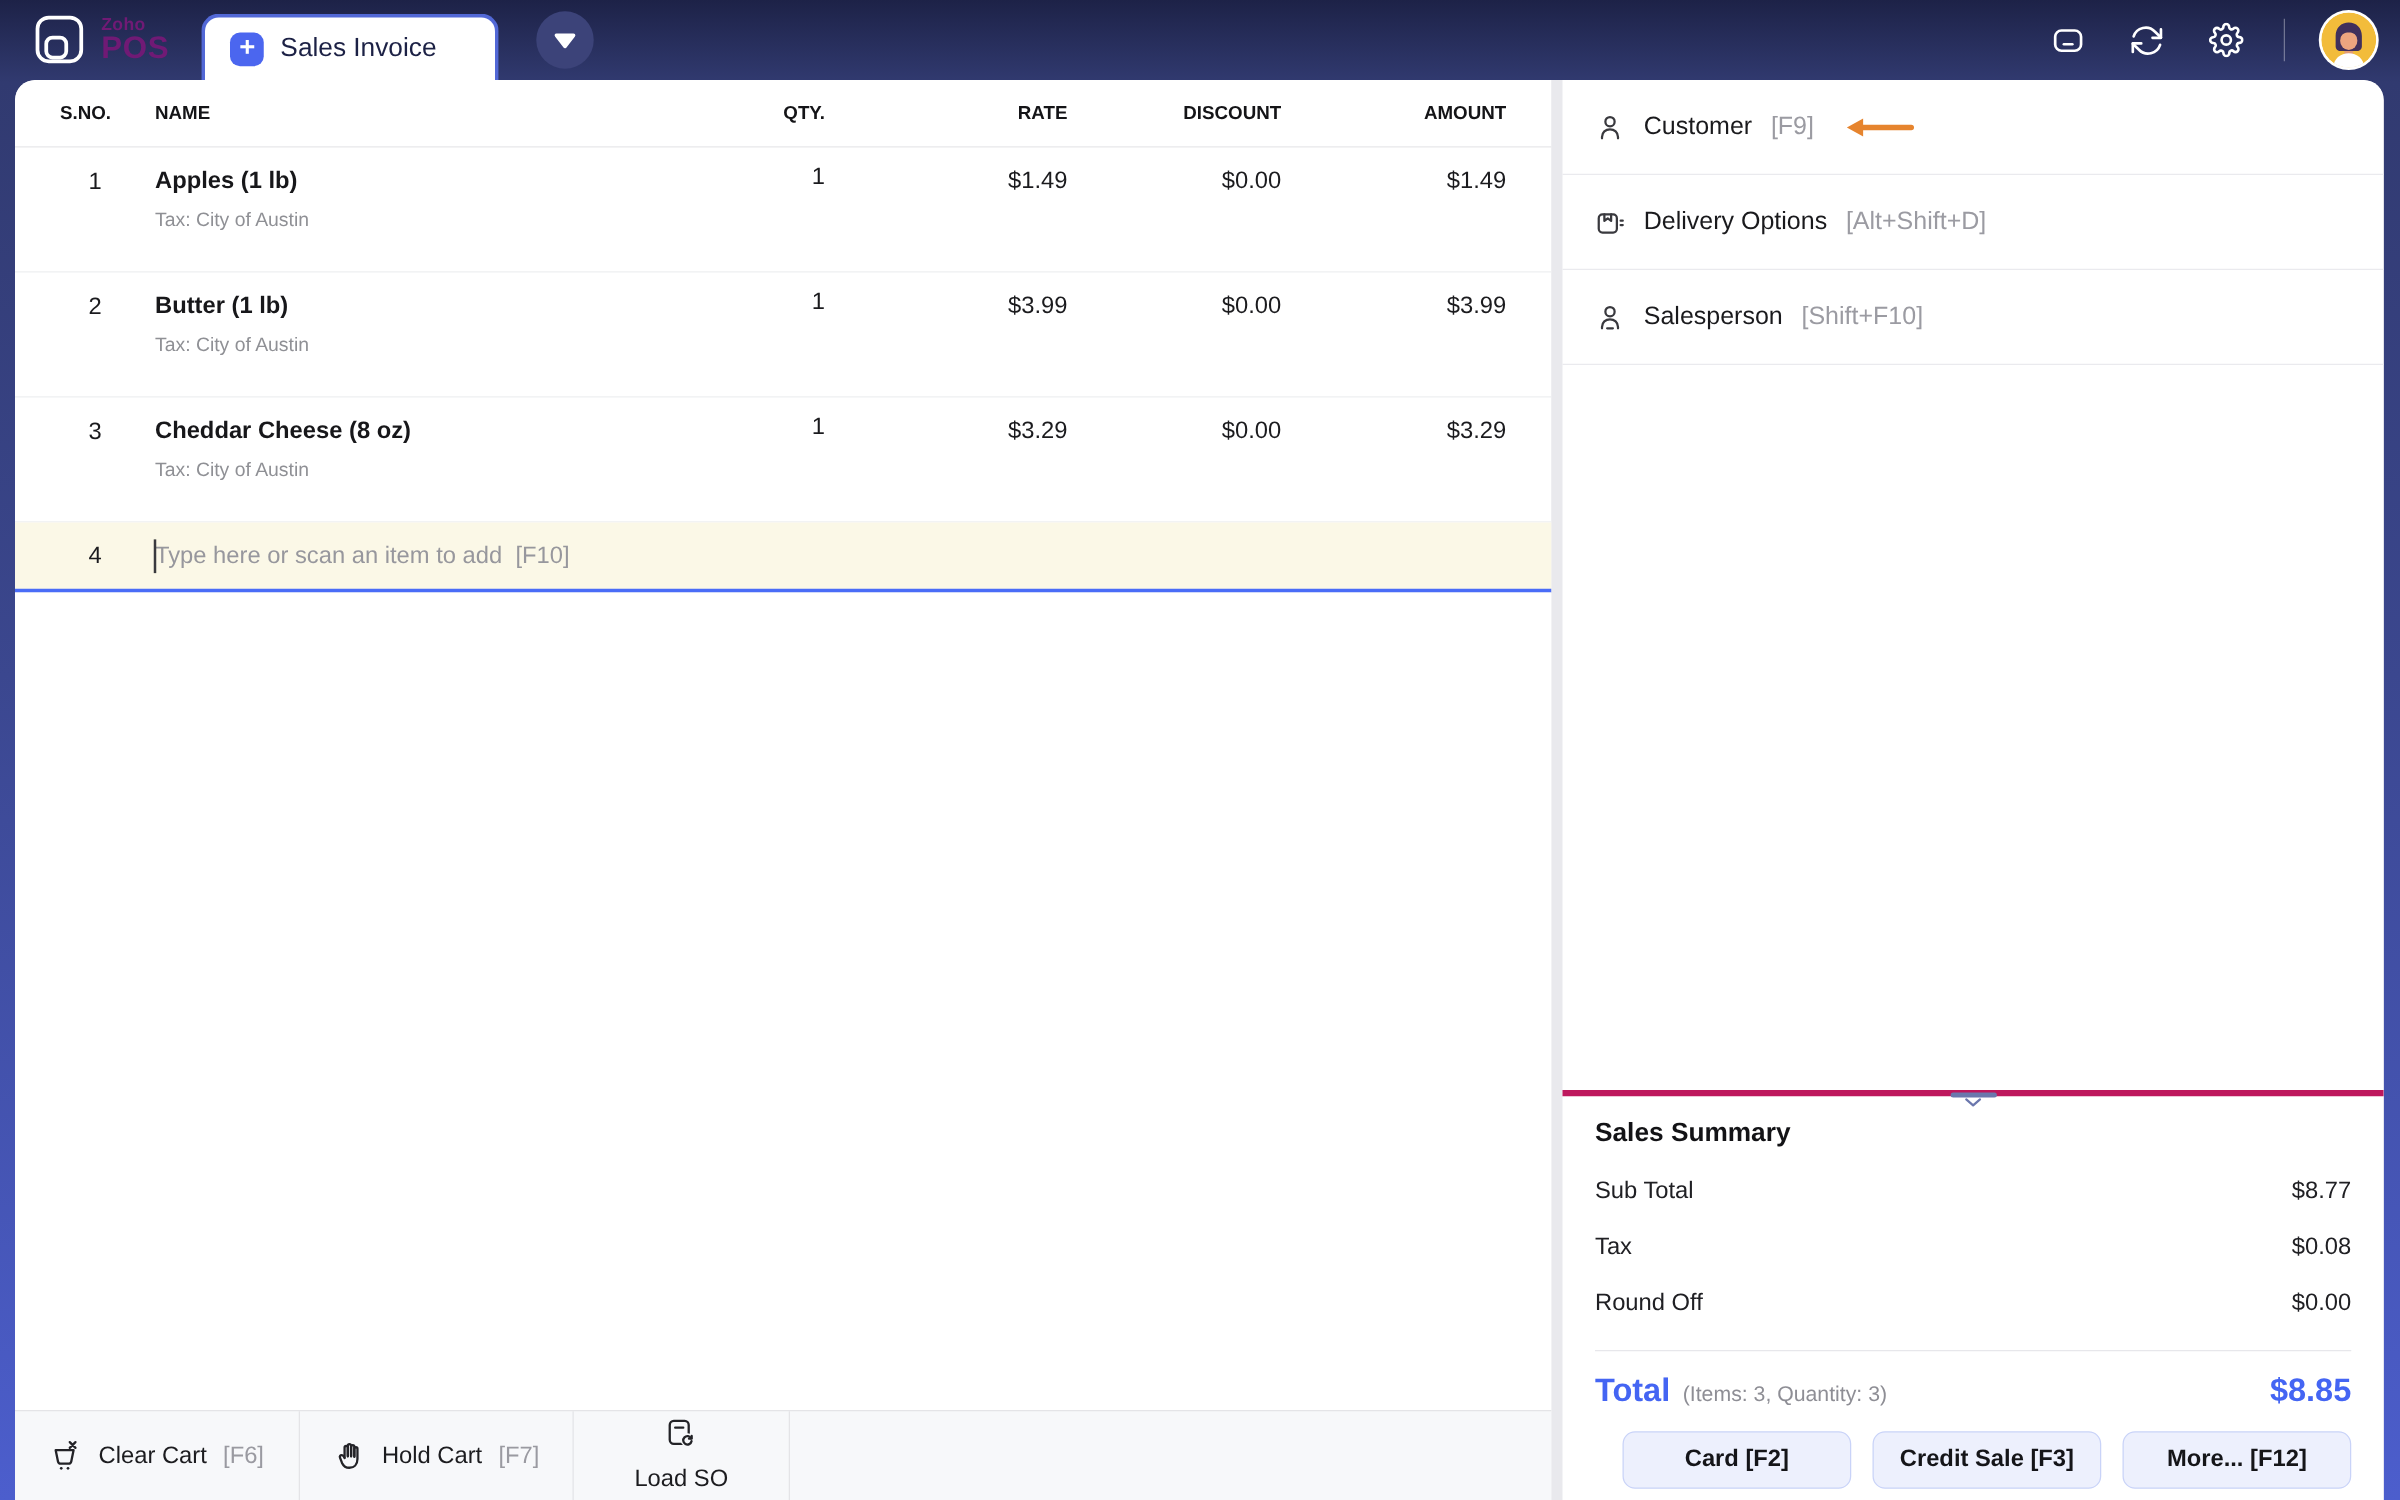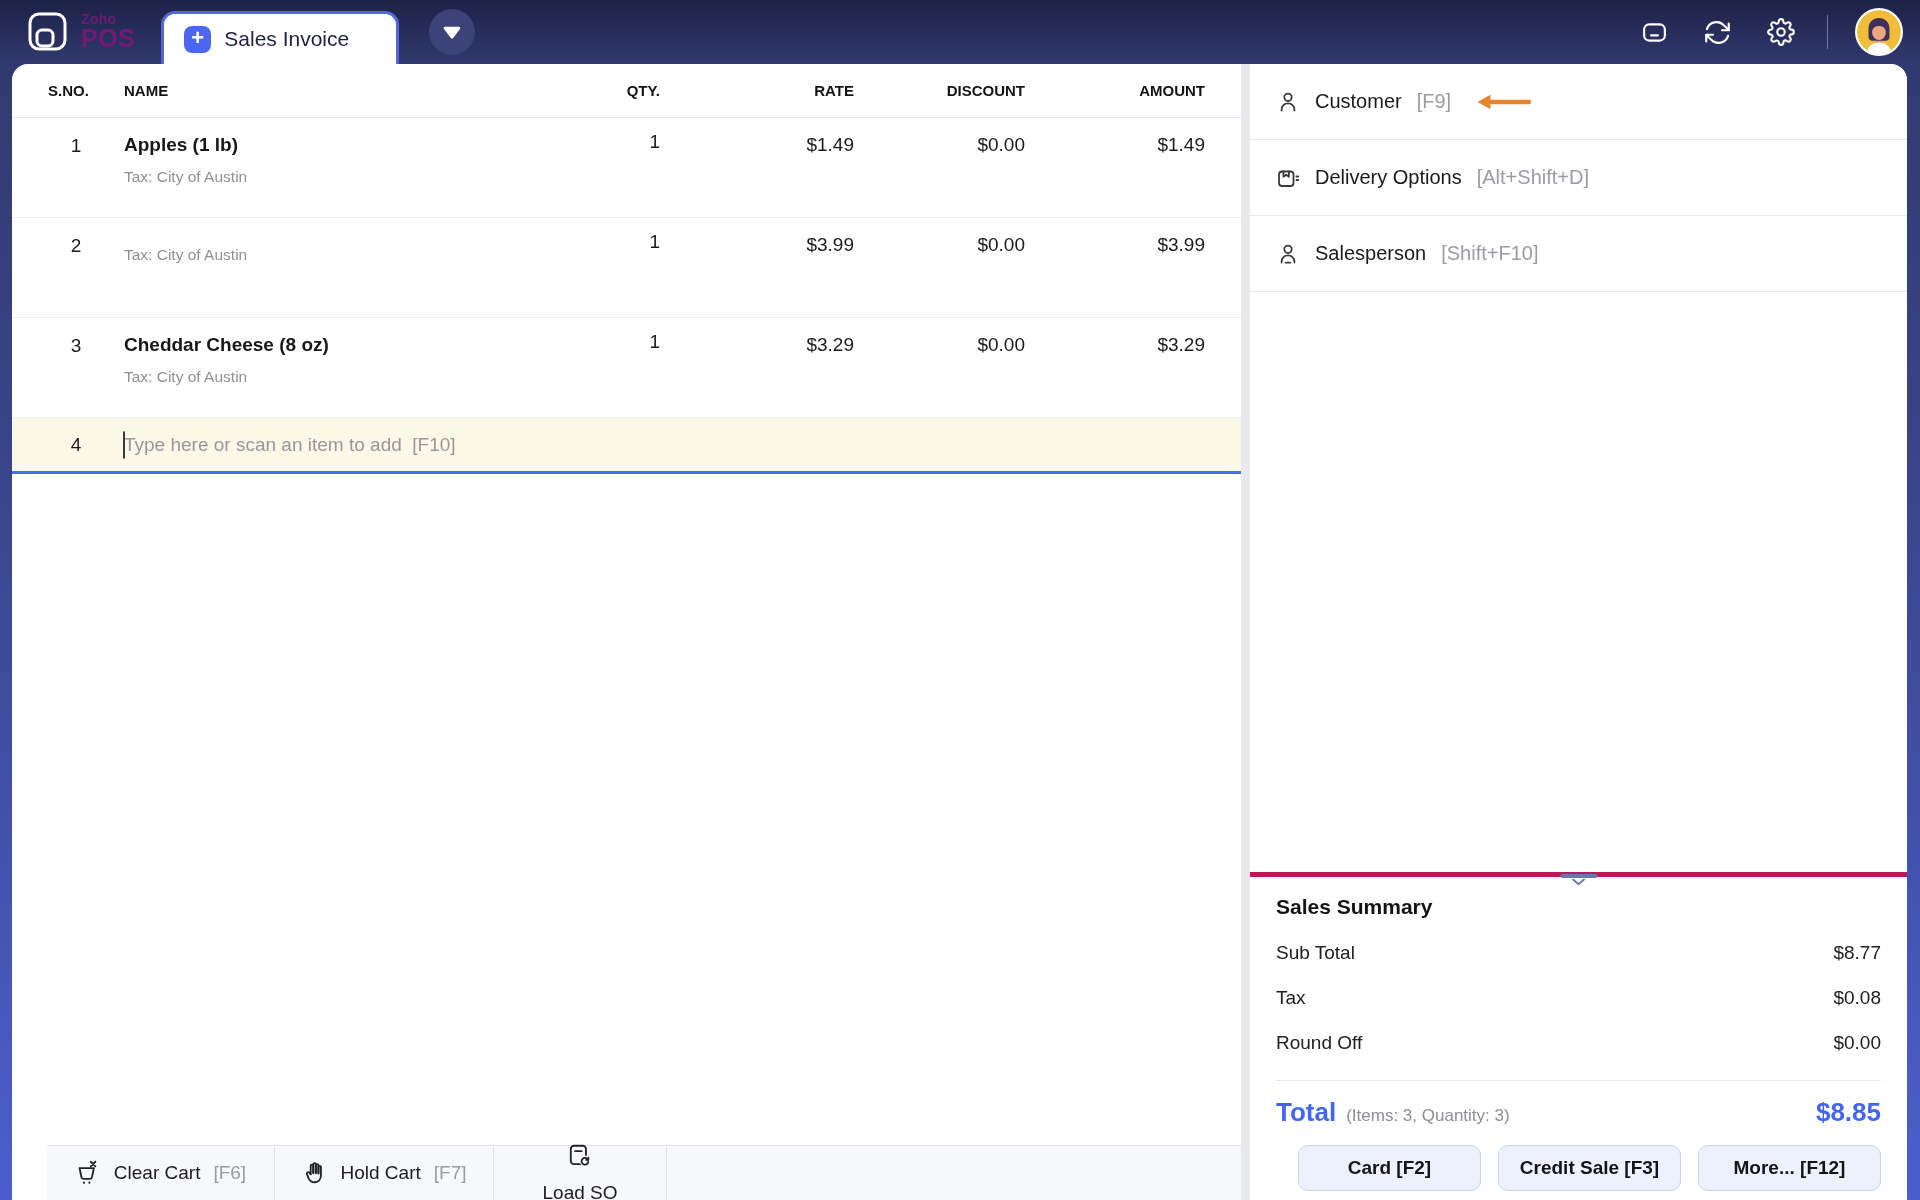--- a/index.html
+++ b/index.html
@@ -59,21 +59,21 @@
 
   .trow-input { height:56px; align-items:center; background:#fbf8e7; border-bottom:3px solid #4a6cf7; }
   .input-wrap { position:relative; padding-left:20px; }
   .item-input { width:100%; background:transparent; border:none; outline:none;
                 font-size:19px; color:#26262a; font-family:"Liberation Sans", sans-serif; }
   .item-input::placeholder { color:#97979d; opacity:1; }
   .caret { position:absolute; left:19px; top:50%; transform:translateY(-50%); width:1.5px; height:27px; background:#3a3a3e; }
 
   .fill { flex:1; background:#fff; }
 
-  .tfoot { height:55px; border-top:1px solid #e4e4e7; background:#f7f8fa; display:flex;margin-left:35px; }
+  .tfoot { height:72px; border-top:1px solid #e4e4e7; background:#f7f8fa; display:flex; }
   .foot-btn { display:flex; align-items:center; justify-content:center; gap:13px;
               border-right:1px solid #e4e4e7; font-size:19px; color:#1c1c1f; cursor:pointer; }
   .foot-btn .ic { display:flex; color:#232327; }
   .fb-1 { width:228px; } .fb-2 { width:219px; } .fb-3 { width:173px;flex-direction:column; }
   .shortcut { color:#9a9aa1; }
 
   
   .panel-right { width:657px; background:#fff; border-top-right-radius:16px; display:flex; flex-direction:column; }
   .opt-row { height:76px; flex:none; display:flex; align-items:center; gap:15px; padding:0 26px;
              border-bottom:1px solid #eaeaee; font-size:20px; color:#1a1a1d; cursor:pointer; }
@@ -196,20 +196,21 @@
       </span>
       <span class="cell-num cell-qty">1</span>
       <span class="cell-num">$1.49</span>
       <span class="cell-num">$0.00</span>
       <span class="cell-num">$1.49</span>
     </div>
 
     <div class="trow">
       <span class="cell-sno">2</span>
       <span class="cell-name">
+        <div class="item-name">Butter (1 lb)</div>
         <div class="item-tax">Tax: City of Austin</div>
       </span>
       <span class="cell-num cell-qty">1</span>
       <span class="cell-num">$3.99</span>
       <span class="cell-num">$0.00</span>
       <span class="cell-num">$3.99</span>
     </div>
 
     <div class="trow">
       <span class="cell-sno">3</span>

